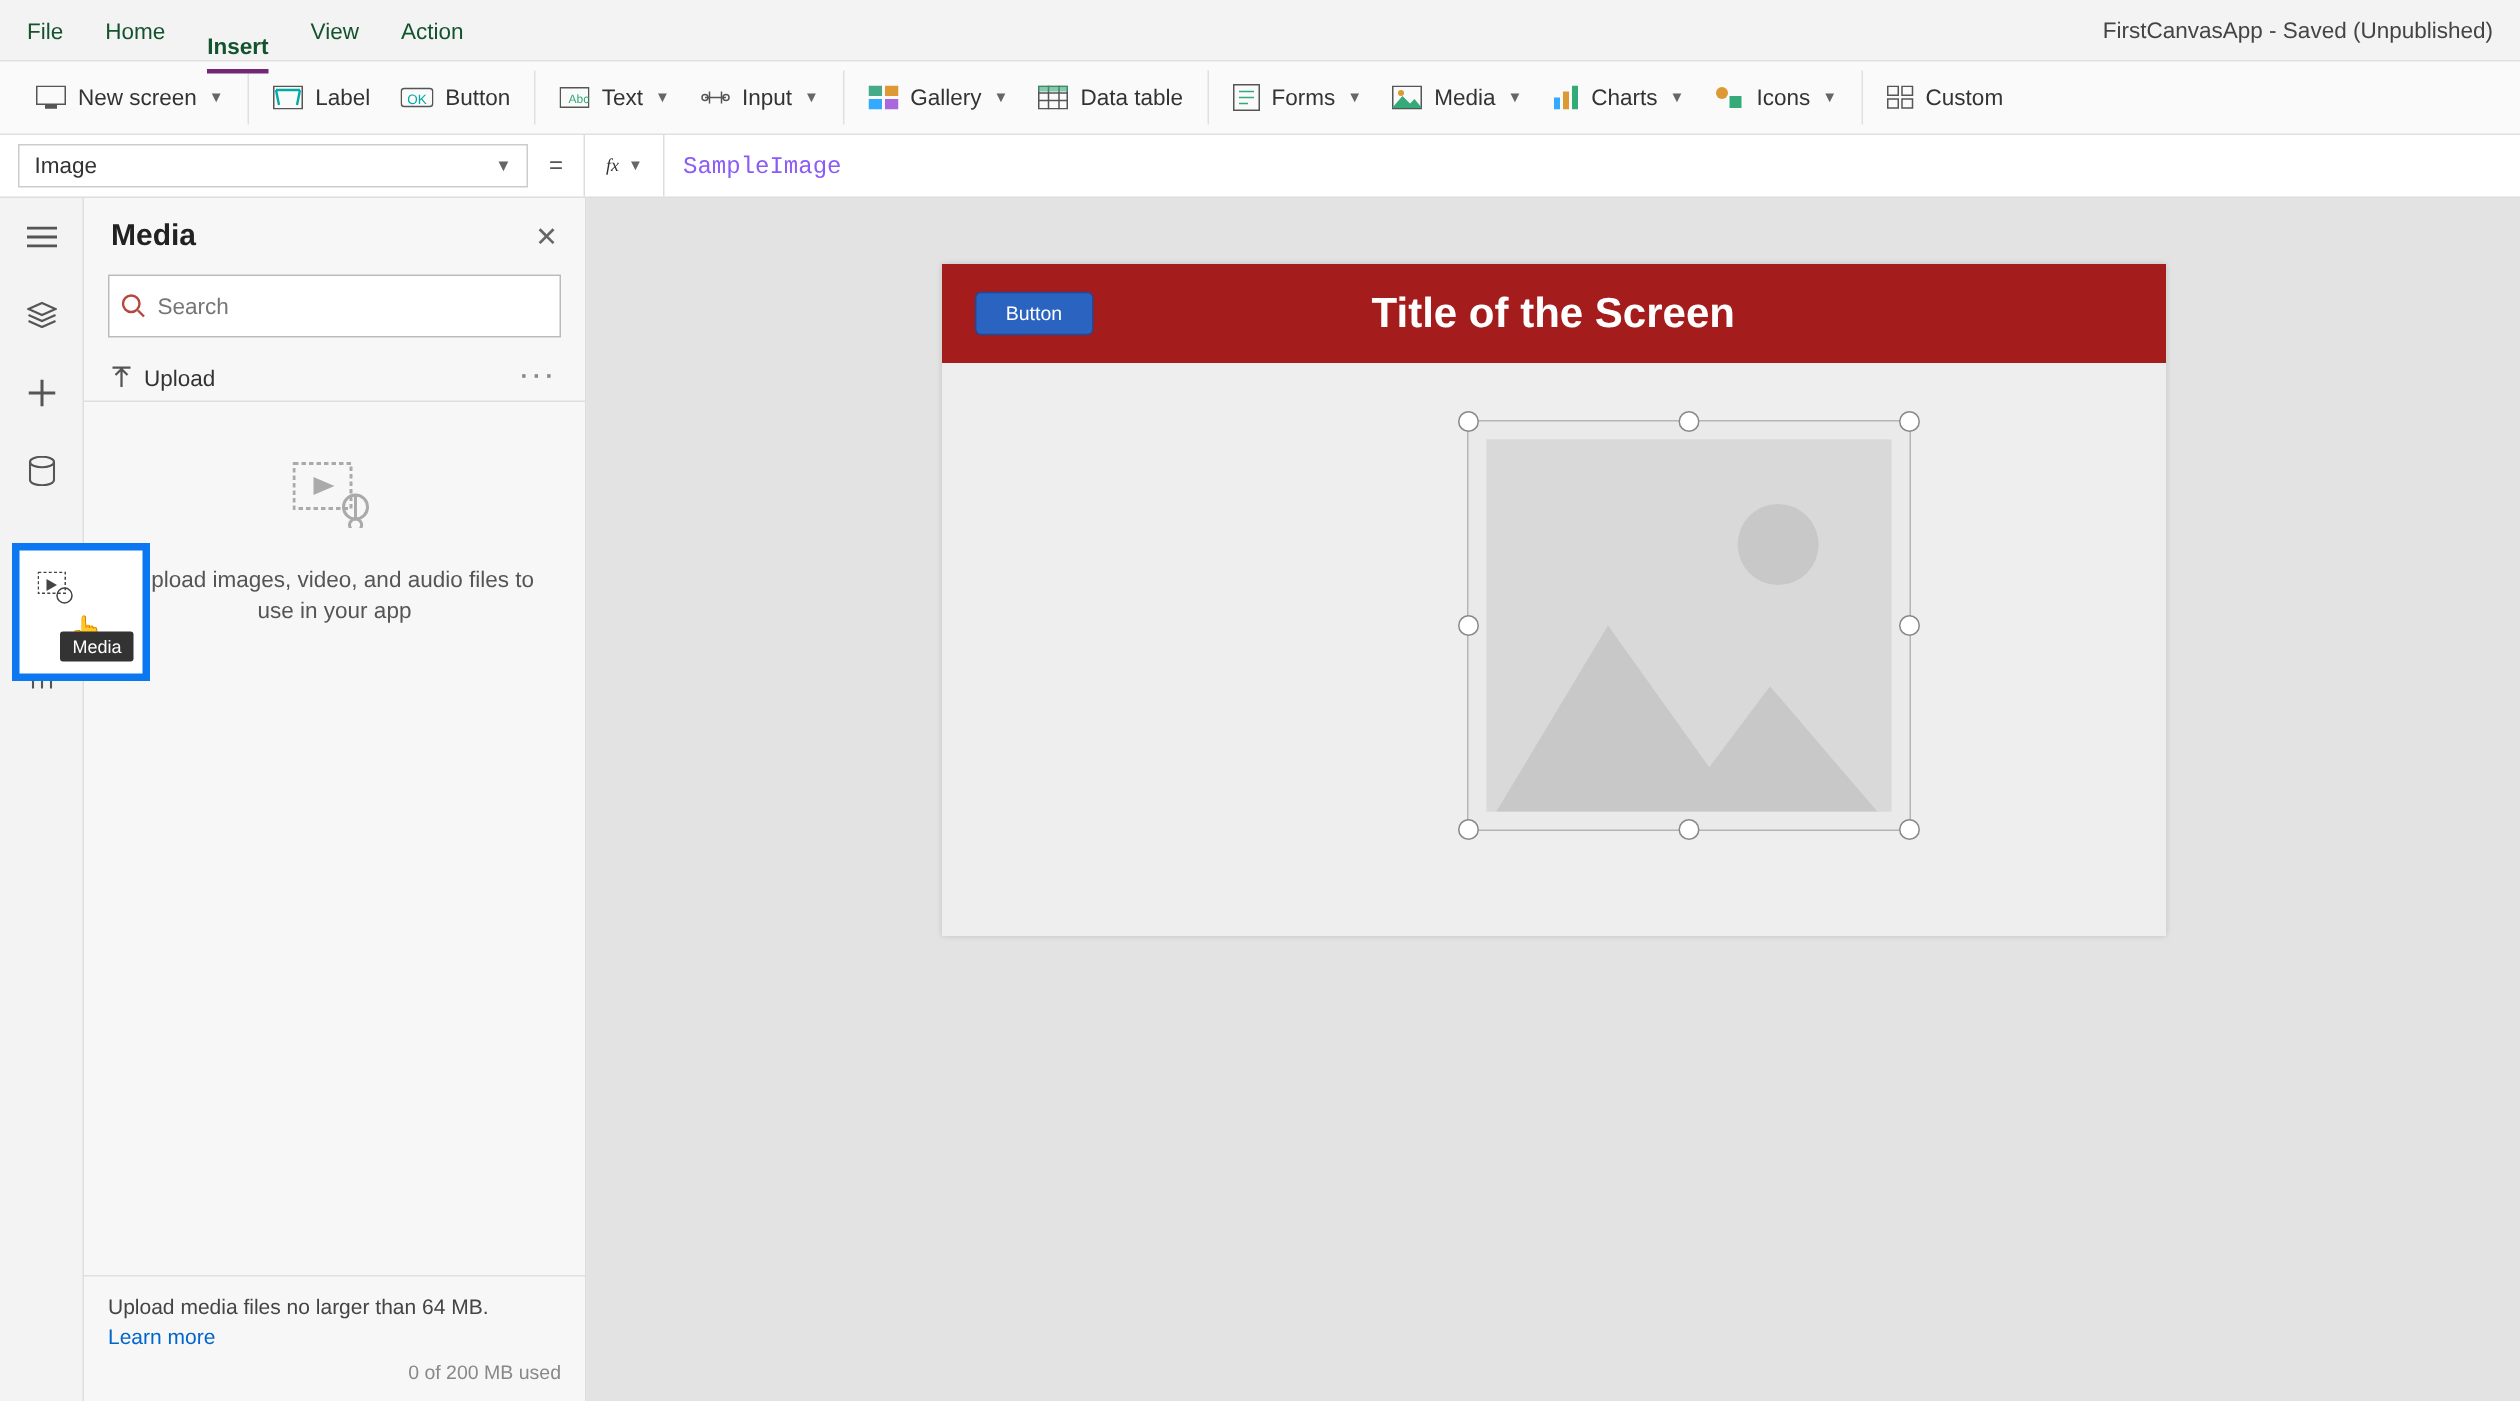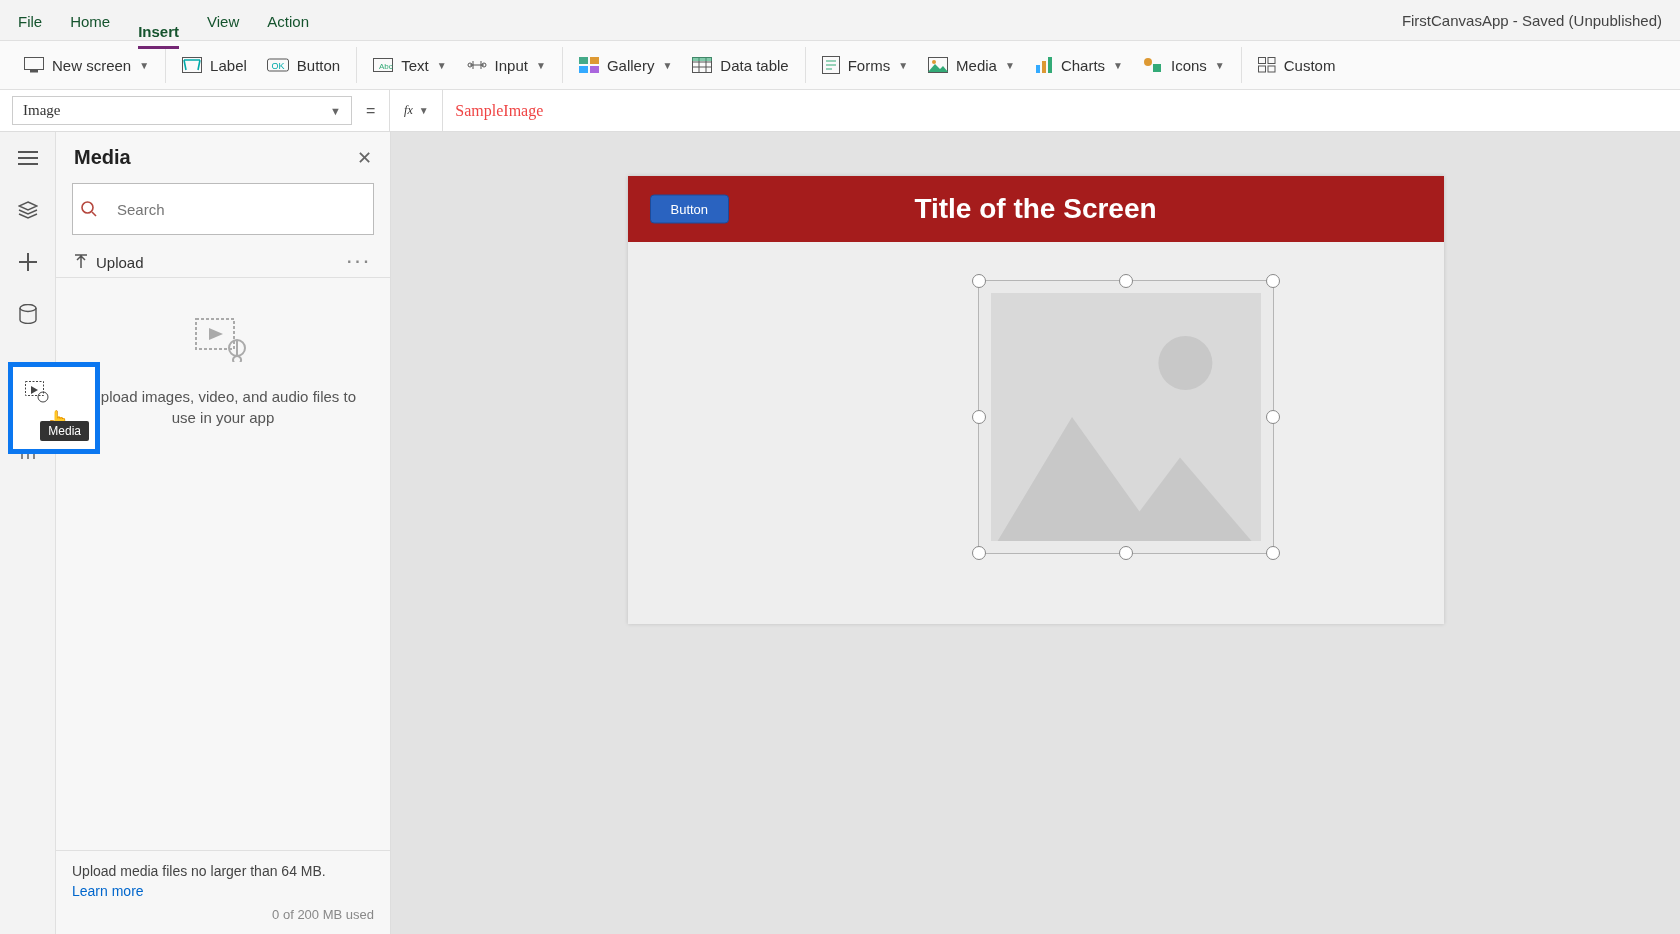--- a/index.html
+++ b/index.html
@@ -14,45 +14,45 @@
     
     .ribbon { display:flex; align-items:center; height:50px; background:#fafafa; border-top:1px solid #e0e0e0; border-bottom:1px solid #e0e0e0; padding:0 12px; gap:4px;}
     .rgroup { display:flex; align-items:center; gap:6px; padding:0 12px; height:100%; }
     .rsep { width:1px; height:36px; background:#e0e0e0; }
     .ritem { display:flex; align-items:center; gap:8px; font-size:15px; color:#333; cursor:pointer;}
     .ritem .chevron { font-size:10px; color:#666;}
     .ritem svg { flex:none; }
     
     
     .formula-row { display:flex; align-items:stretch; height:42px; background:#fff; border-bottom:1px solid #ddd;}
-    .prop-select { width:340px; border:1px solid #ccc; margin:6px 0 6px 12px; display:flex; align-items:center; padding:0 10px; font-size:15px; color:#333; background:#fff; cursor:pointer; justify-content:space-between;font-family:Liberation Serif, serif;}
+    .prop-select { width:340px; border:1px solid #ccc; margin:6px 0 6px 12px; display:flex; align-items:center; padding:0 10px; font-size:15px; color:#333; background:#fff; cursor:pointer; justify-content:space-between;}
     .eq { padding:0 14px; display:flex; align-items:center; font-size:16px; color:#555;}
     .fx-btn { width:54px; display:flex; align-items:center; justify-content:center; border-left:1px solid #ddd; border-right:1px solid #ddd; cursor:pointer; gap:2px;}
     .fx-btn .fx { font-style:italic; font-size:12px; color:#333; font-family:Georgia,serif;}
     .fx-btn .chev { font-size:10px; color:#666; margin-left:4px;}
-    .formula-input { flex:1; padding:0 12px; display:flex; align-items:center; font-family:Liberation Serif, serif; font-size:16px; color:#ef4444;}
+    .formula-input { flex:1; padding:0 12px; display:flex; align-items:center; font-family:Liberation Mono, monospace; font-size:16px; color:#8b5cf6;}
     
     
     .body-area { display:flex; height:calc(100% - 132px);}
     
     
     .leftrail { width:56px; background:#f3f3f3; border-right:1px solid #e0e0e0; padding-top:14px; display:flex; flex-direction:column; align-items:center; gap:28px;}
     .leftrail .rail-btn { width:24px; height:24px; color:#555; cursor:pointer; display:flex; align-items:center; justify-content:center;}
     
     .media-highlight { position:absolute; border:5px solid #0b77f0; background:#fff; width:92px; height:92px; left:8px; top:362px; z-index:5; display:flex; align-items:flex-start; justify-content:flex-start; }
     .media-highlight .inner-icon { margin:14px 0 0 12px; position:relative;}
     .media-tooltip { position:absolute; bottom:8px; right:6px; background:#333; color:#fff; font-size:12px; padding:3px 8px; border-radius:2px;}
     .cursor-hand { position:absolute; top:28px; left:22px; font-size:18px; color:#000;}
     
     
     .sidepanel { width:335px; background:#f7f7f7; border-right:1px solid #ddd; display:flex; flex-direction:column;}
     .sidepanel .panel-header { display:flex; align-items:center; justify-content:space-between; padding:14px 18px;}
     .sidepanel .panel-header h2 { font-size:20px; color:#222; font-weight:600;}
     .sidepanel .close { font-size:18px; color:#666; cursor:pointer;}
-    .sidepanel .search { margin:0 16px 12px 16px; height:52px; border:1px solid #bbb; background:#fff; display:flex; align-items:center; padding:0 8px; gap:20px;}
+    .sidepanel .search { margin:0 16px 12px 16px; height:42px; border:1px solid #bbb; background:#fff; display:flex; align-items:center; padding:0 8px; gap:8px;}
     .sidepanel .search input { border:none; outline:none; font-size:15px; flex:1; background:transparent; color:#333;}
     .sidepanel .search .sicon { color:#a33; }
     .panel-toolbar { display:flex; align-items:center; justify-content:space-between; padding:6px 18px; border-bottom:1px solid #e0e0e0;}
     .panel-toolbar .upload-link { display:flex; align-items:center; gap:8px; color:#333; font-size:15px; cursor:pointer;}
     .panel-toolbar .dots { letter-spacing:3px; color:#888; cursor:pointer; font-weight:bold;}
     
     .panel-content { flex:1; display:flex; flex-direction:column; align-items:center; padding:40px 24px; text-align:center; color:#555;}
     .panel-content svg { color:#999; margin-bottom:24px;}
     .panel-content .hint { font-size:15px; line-height:1.4; }
     

